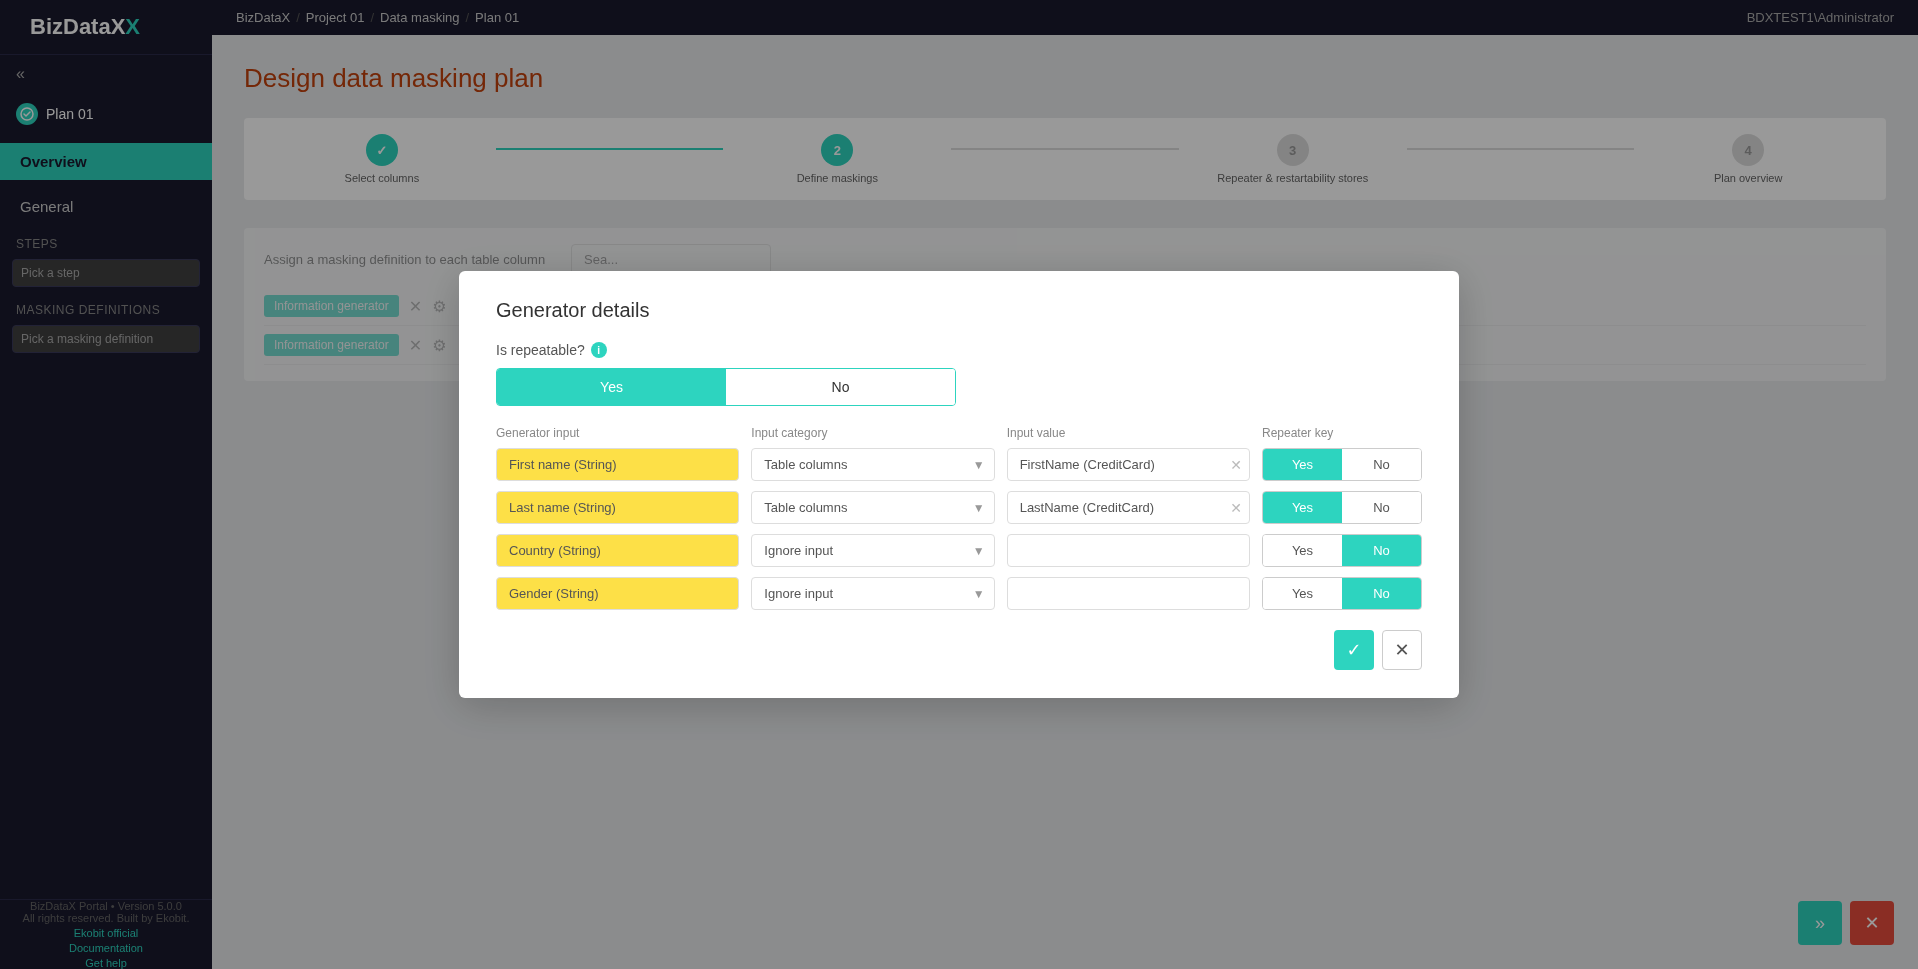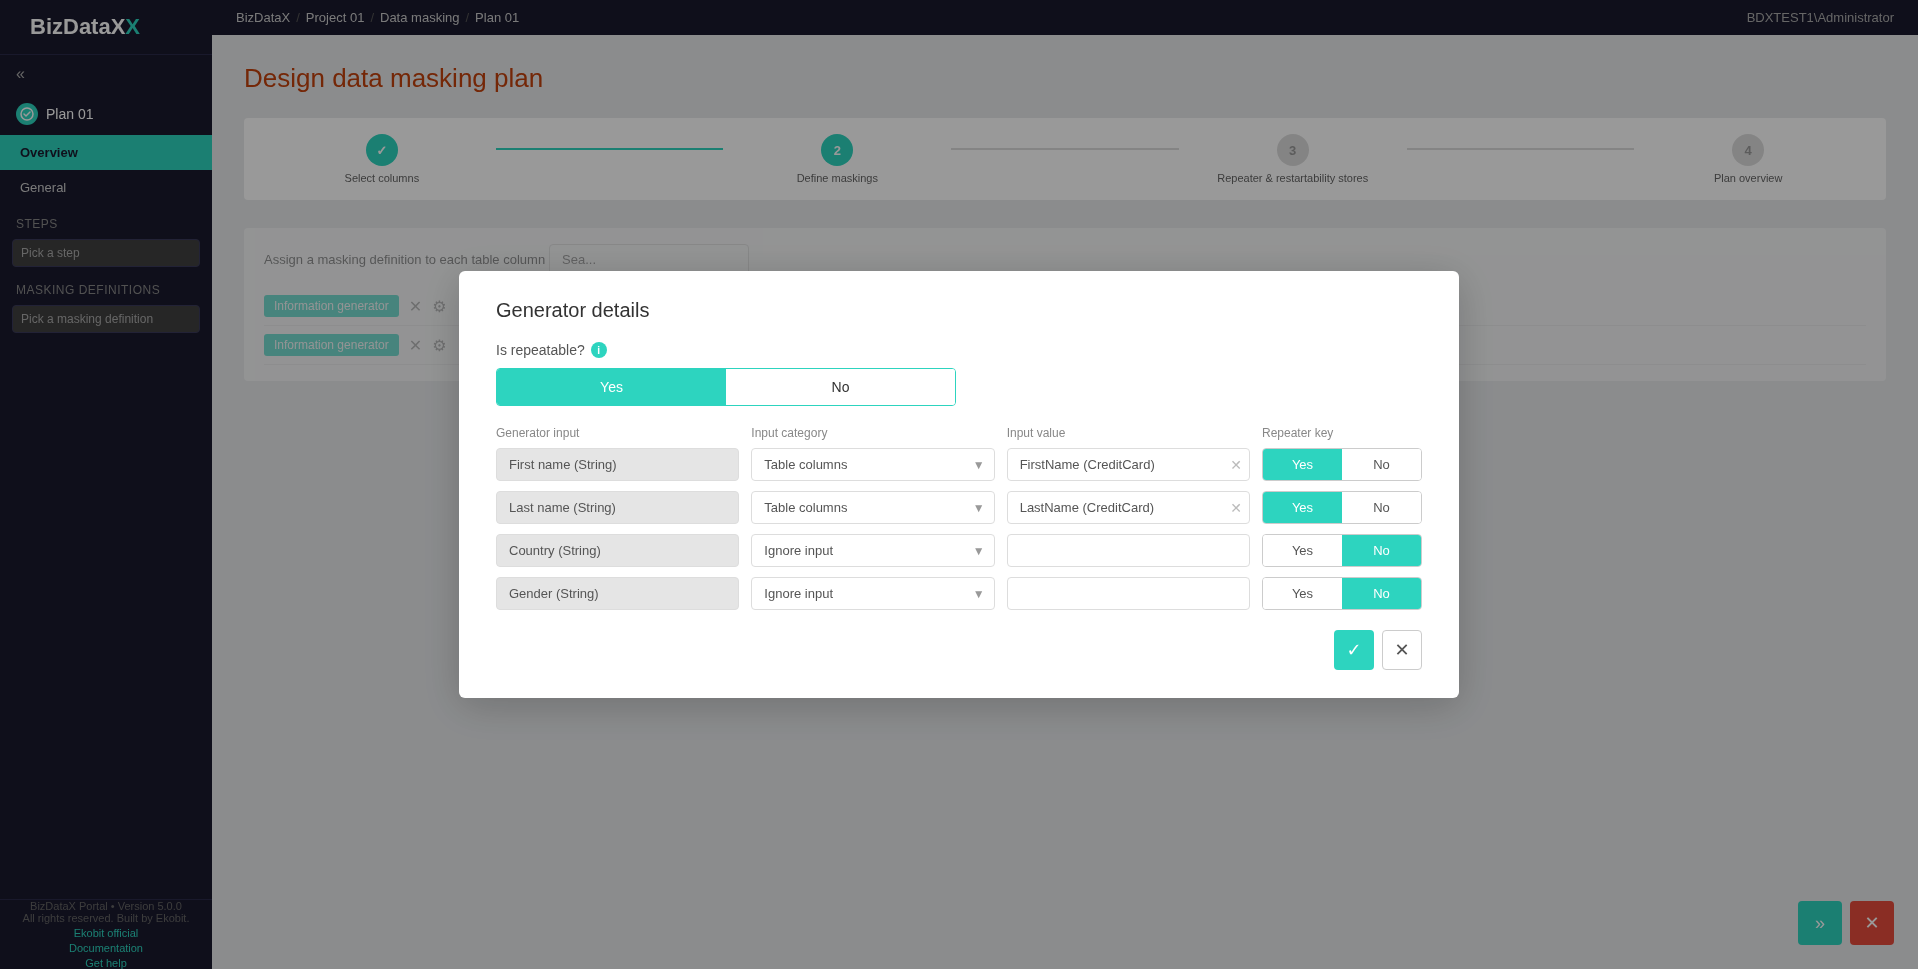--- a/index.html
+++ b/index.html
@@ -50,23 +50,24 @@
     .sidebar-plan-icon {
       width: 22px;
       height: 22px;
       background: #2dd4bf;
       border-radius: 50%;
       display: flex; align-items: center; justify-content: center;
       font-size: 11px;
     }
     .sidebar-nav-item {
       padding: 10px 20px;
-      font-size: 13px;
+      font-size: 15px;
       color: #ccc;
       cursor: pointer;
+      margin-top: 8px;
     }
     .sidebar-nav-item.active {
       background: #2dd4bf;
       color: #1a1a2e;
       font-weight: 600;
     }
     .sidebar-section-label {
       padding: 12px 16px 4px;
       font-size: 12px;
       color: #888;
@@ -329,21 +330,21 @@
       gap: 12px;
       margin-bottom: 10px;
       align-items: center;
     }
     .gen-input {
       border: 1px solid #ddd;
       border-radius: 4px;
       padding: 8px 12px;
       font-size: 13px;
       color: #555;
-      background: #e5e5e5;
+      background: #fde047;
       width: 100%;
     }
     .gen-select-wrapper {
       position: relative;
       width: 100%;
     }
     .gen-select {
       border: 1px solid #ddd;
       border-radius: 4px;
       padding: 8px 28px 8px 12px;
@@ -441,21 +442,21 @@
       cursor: pointer;
       display: flex;
       align-items: center;
       justify-content: center;
     }
 
     
     .assign-row {
       display: flex;
       align-items: center;
-      gap: 4px;
+      gap: 26px;
       margin-bottom: 12px;
     }
     .assign-search {
       border: 1px solid #ddd;
       border-radius: 4px;
       padding: 7px 12px;
       font-size: 13px;
       width: 200px;
     }
     .masking-row {

